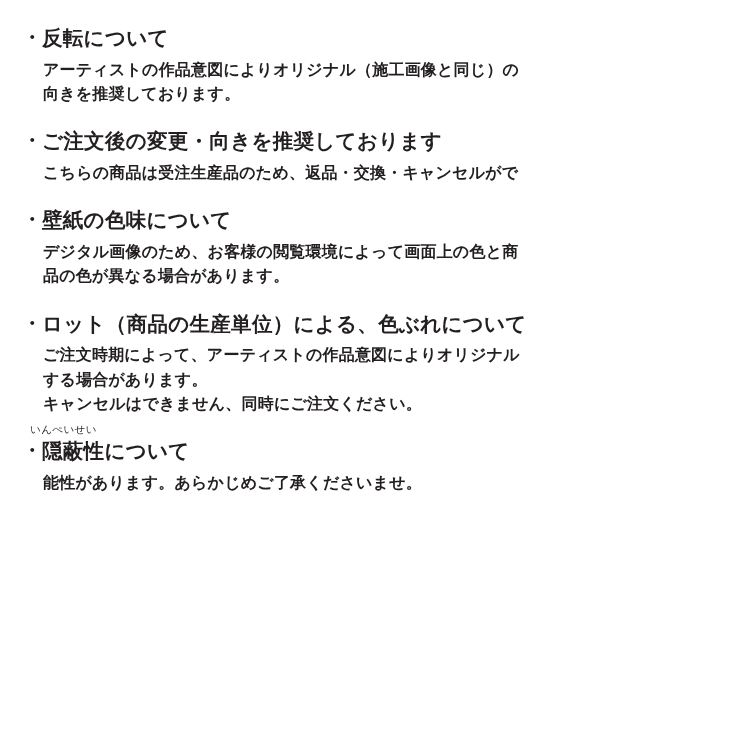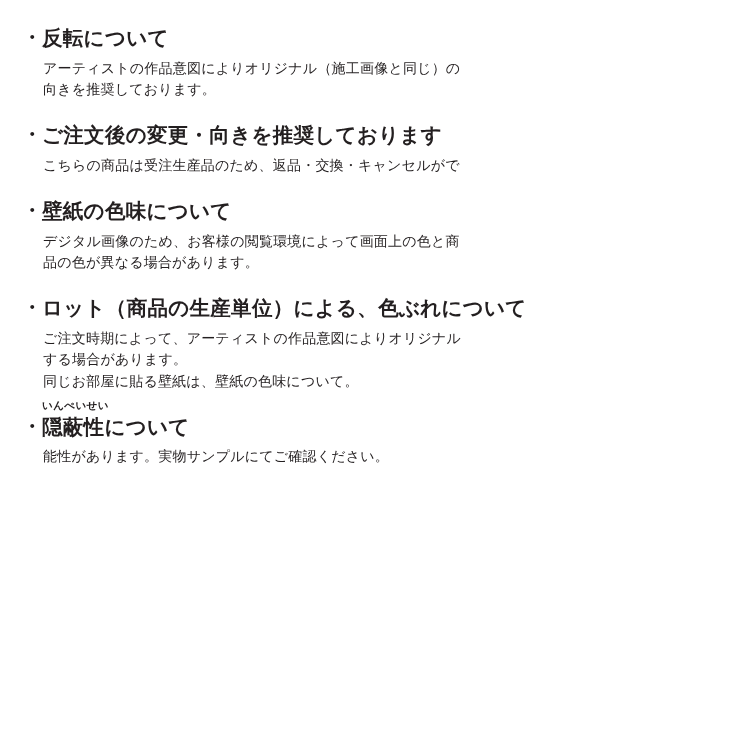--- a/index.html
+++ b/index.html
@@ -45,34 +45,34 @@
   }
   .heading-text {
     flex: 1 1 auto;
   }
   .ruby-wrap {
     display: block;
     position: relative;
   }
   .ruby-text {
     position: absolute;
-    left: 20px;
+    left: 8px;
     top: -13px;
     font-size: 10.5px;
-    font-weight: bold;
+    font-weight: normal;
     letter-spacing: 0.4px;
     line-height: 1;
     white-space: nowrap;
   }
   .note-body {
-    font-size: 14px;
+    font-size: 16px;
     line-height: 1.52;
     letter-spacing: 0.2px;
     padding-left: 21px;
-    font-weight: normal;
+    font-weight: bold;
   }
   .note-body .line {
     display: block;
     white-space: nowrap;
   }
   .pad-top-extra {
     margin-top: 13px;
   }
 </style>
 </head>
@@ -115,30 +115,30 @@
   </div>
 
   <div class="note-block">
     <div class="note-heading">
       <span class="bullet">・</span>
       <span class="heading-text">ロット（商品の生産単位）による、色ぶれについて</span>
     </div>
     <div class="note-body">
       <span class="line">ご注文時期によって、アーティストの作品意図によりオリジナル</span>
       <span class="line">する場合があります。</span>
-      <span class="line">同じお部屋に貼る壁紙は、壁紙の色味について。</span>
+      <span class="line">キャンセルはできません、同時にご注文ください。</span>
     </div>
   </div>
 
   <div class="note-block pad-top-extra">
     <div class="ruby-wrap">
       <span class="ruby-text">いんぺいせい</span>
       <div class="note-heading">
         <span class="bullet">・</span>
         <span class="heading-text">隠蔽性について</span>
       </div>
     </div>
     <div class="note-body">
-      <span class="line">能性があります。実物サンプルにてご確認ください。</span>
+      <span class="line">能性があります。あらかじめご了承くださいませ。</span>
     </div>
   </div>
 
 </div>
 
 </body></html>

